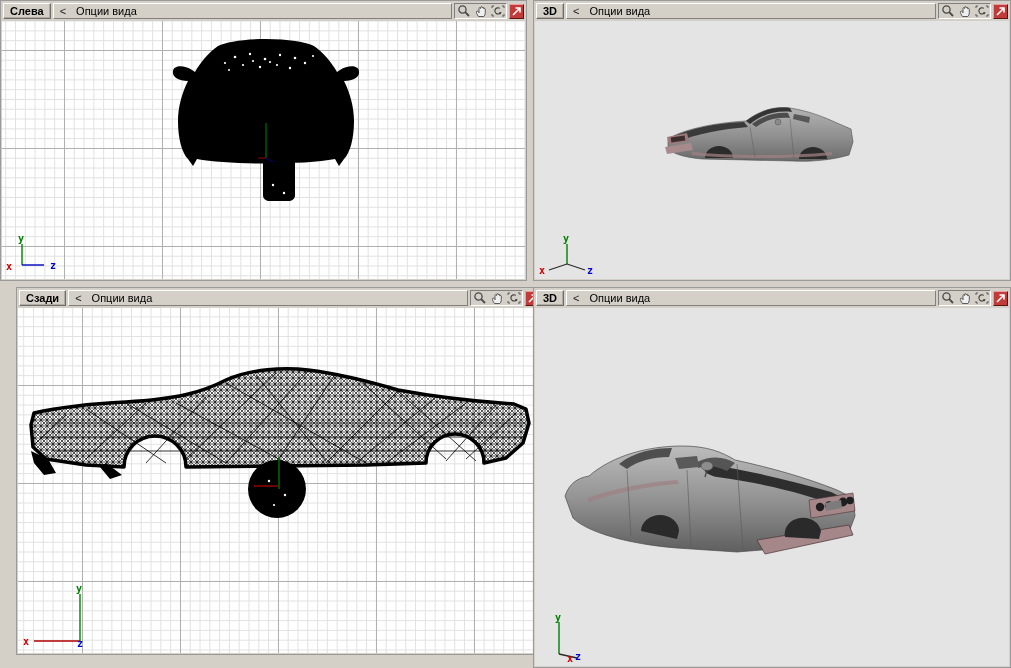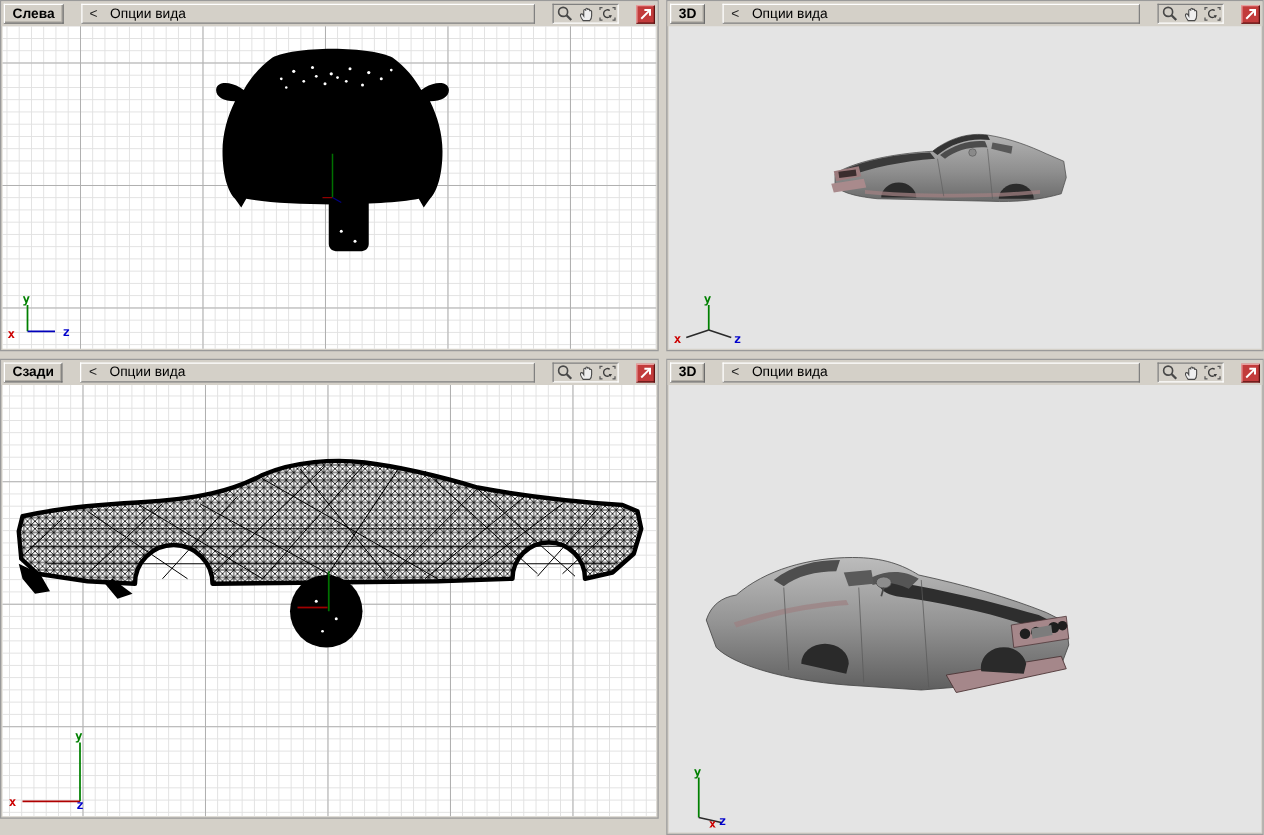--- a/index.html
+++ b/index.html
@@ -2,25 +2,25 @@
 <html><head>
 <meta charset="utf-8">
 <style>
   html,body{margin:0;padding:0;}
   body{width:1011px;height:668px;position:relative;background:#d4d0c8;
        font-family:"Liberation Sans",sans-serif;overflow:hidden;}
   .viewport{position:absolute;box-sizing:border-box;background:#d4d0c8;
             border:1px solid #9a9a9a;}
   .vp-tl{left:0;top:0;width:527px;height:281px;}
   .vp-tr{left:533px;top:0;width:478px;height:281px;}
-  .vp-bl{left:0;top:287px;width:527px;height:368px;}
+  .vp-bl{left:16px;top:287px;width:527px;height:368px;}
   .vp-br{left:533px;top:287px;width:478px;height:381px;}
 
   .vp-header{position:absolute;left:0;top:0;right:0;height:20px;
-             display:flex;align-items:center;gap:14px;padding:1px 2px;
+             display:flex;align-items:center;gap:2px;padding:1px 2px;
              background:#d4d0c8;box-sizing:border-box;}
   .vp-btn{font-weight:bold;font-size:11px;color:#000;background:#d4d0c8;
           border:1px solid;border-color:#ffffff #6c6c6c #6c6c6c #ffffff;
           box-shadow:inset -1px -1px 0 #b0aca4;
           height:16px;line-height:14px;padding:0 6px;white-space:nowrap;cursor:default;}
   .vp-opt{flex:1;height:16px;box-sizing:border-box;background:#d4d0c8;
           border:1px solid;border-color:#ffffff #808080 #808080 #ffffff;
           display:flex;align-items:center;font-size:11px;color:#000;
           padding:0 6px;gap:10px;overflow:hidden;}
   .vp-collapse{font-size:11px;color:#202020;}

